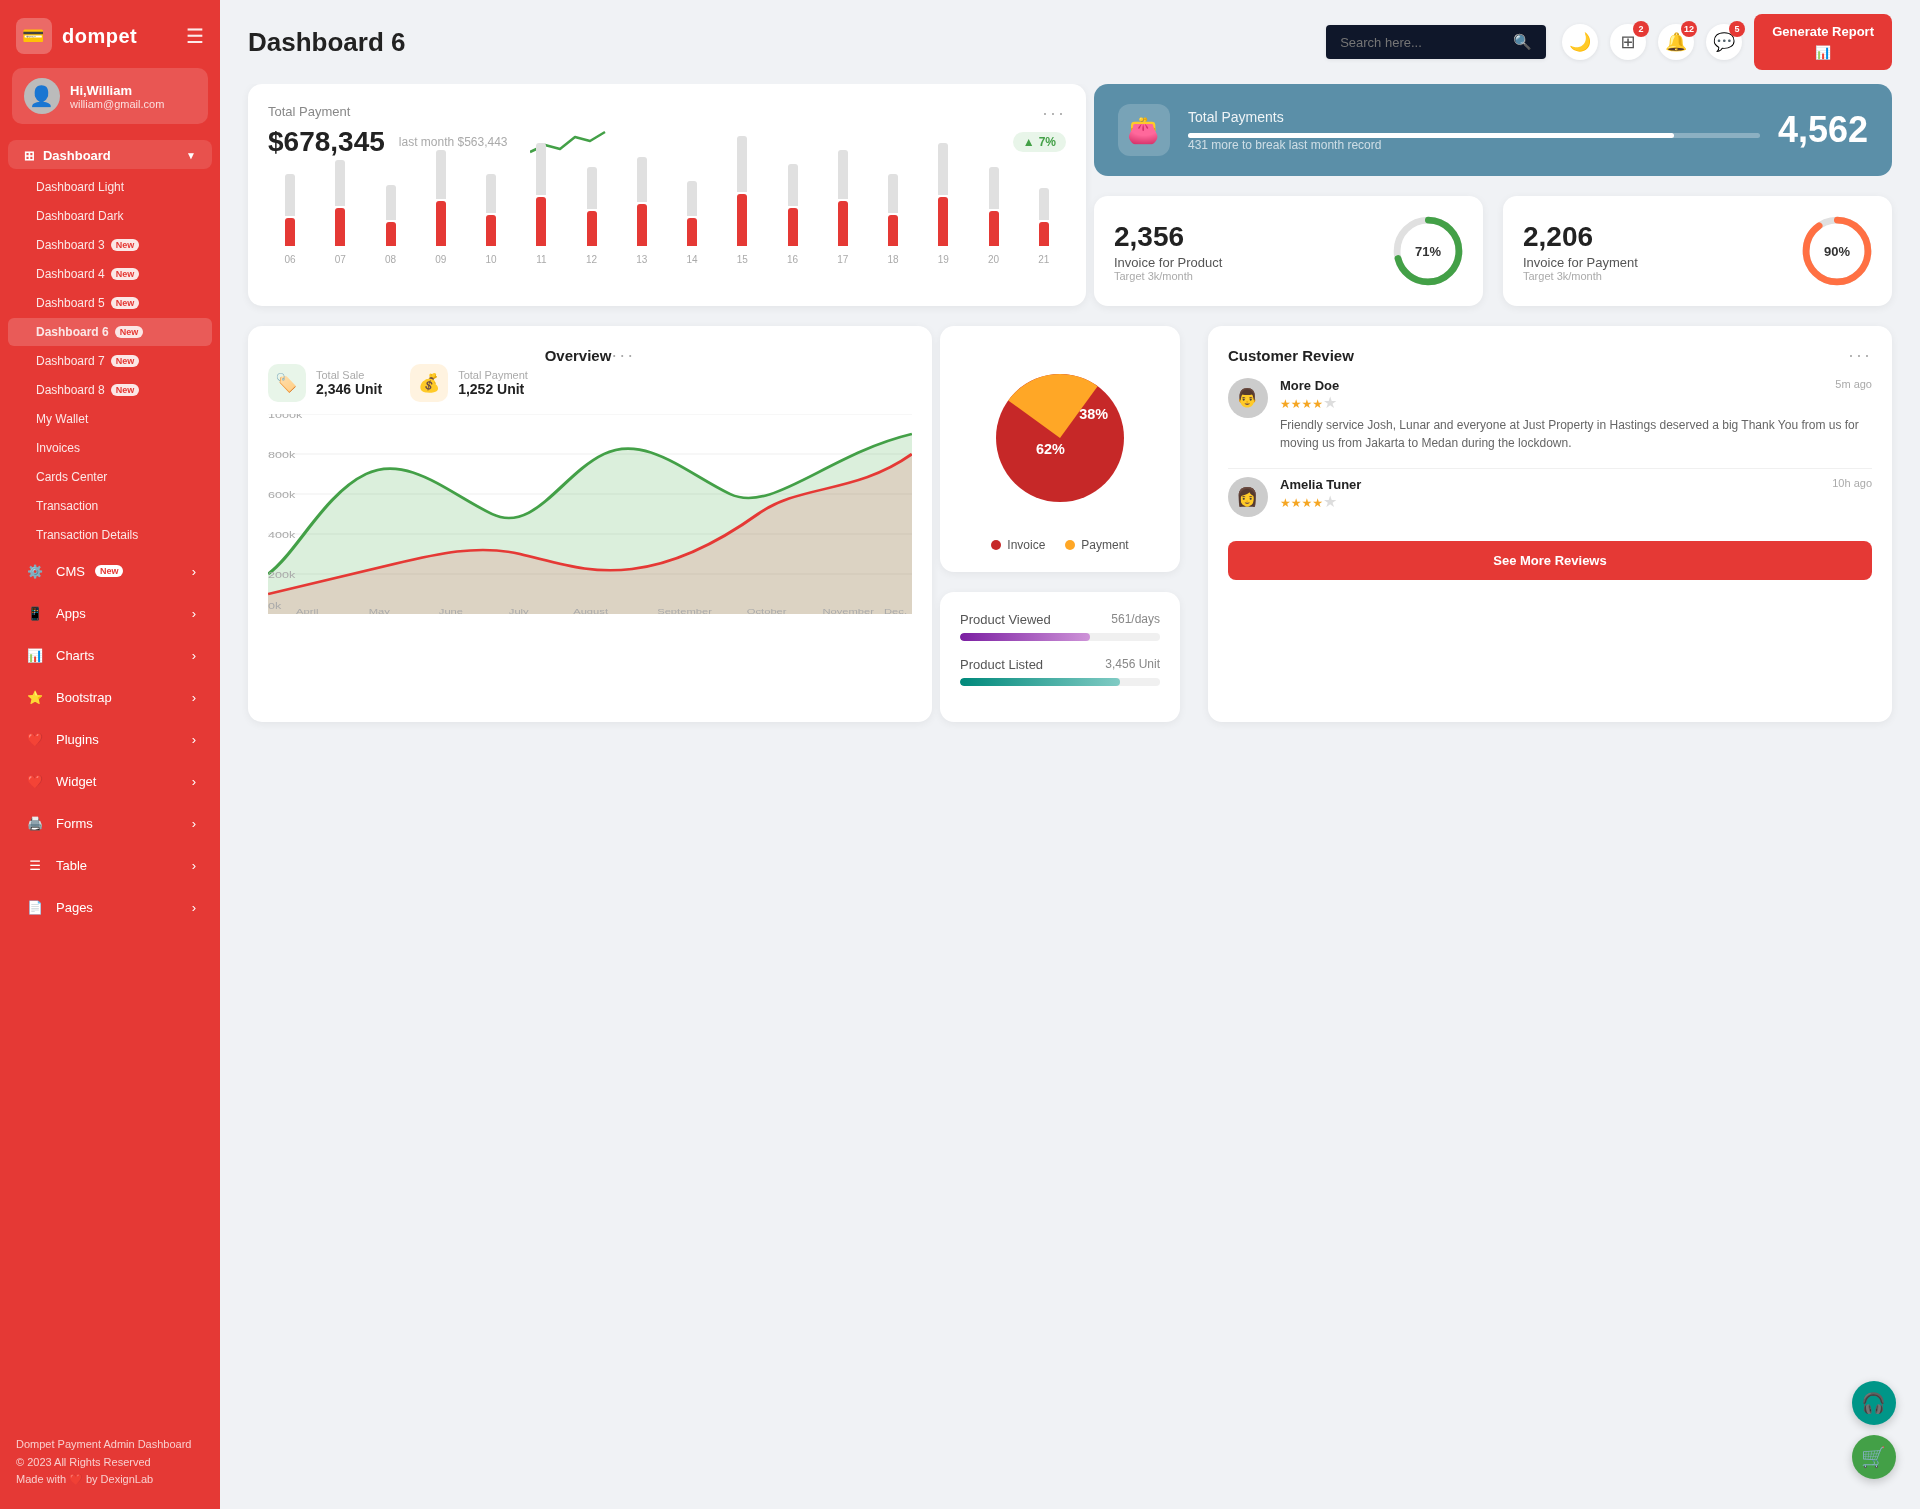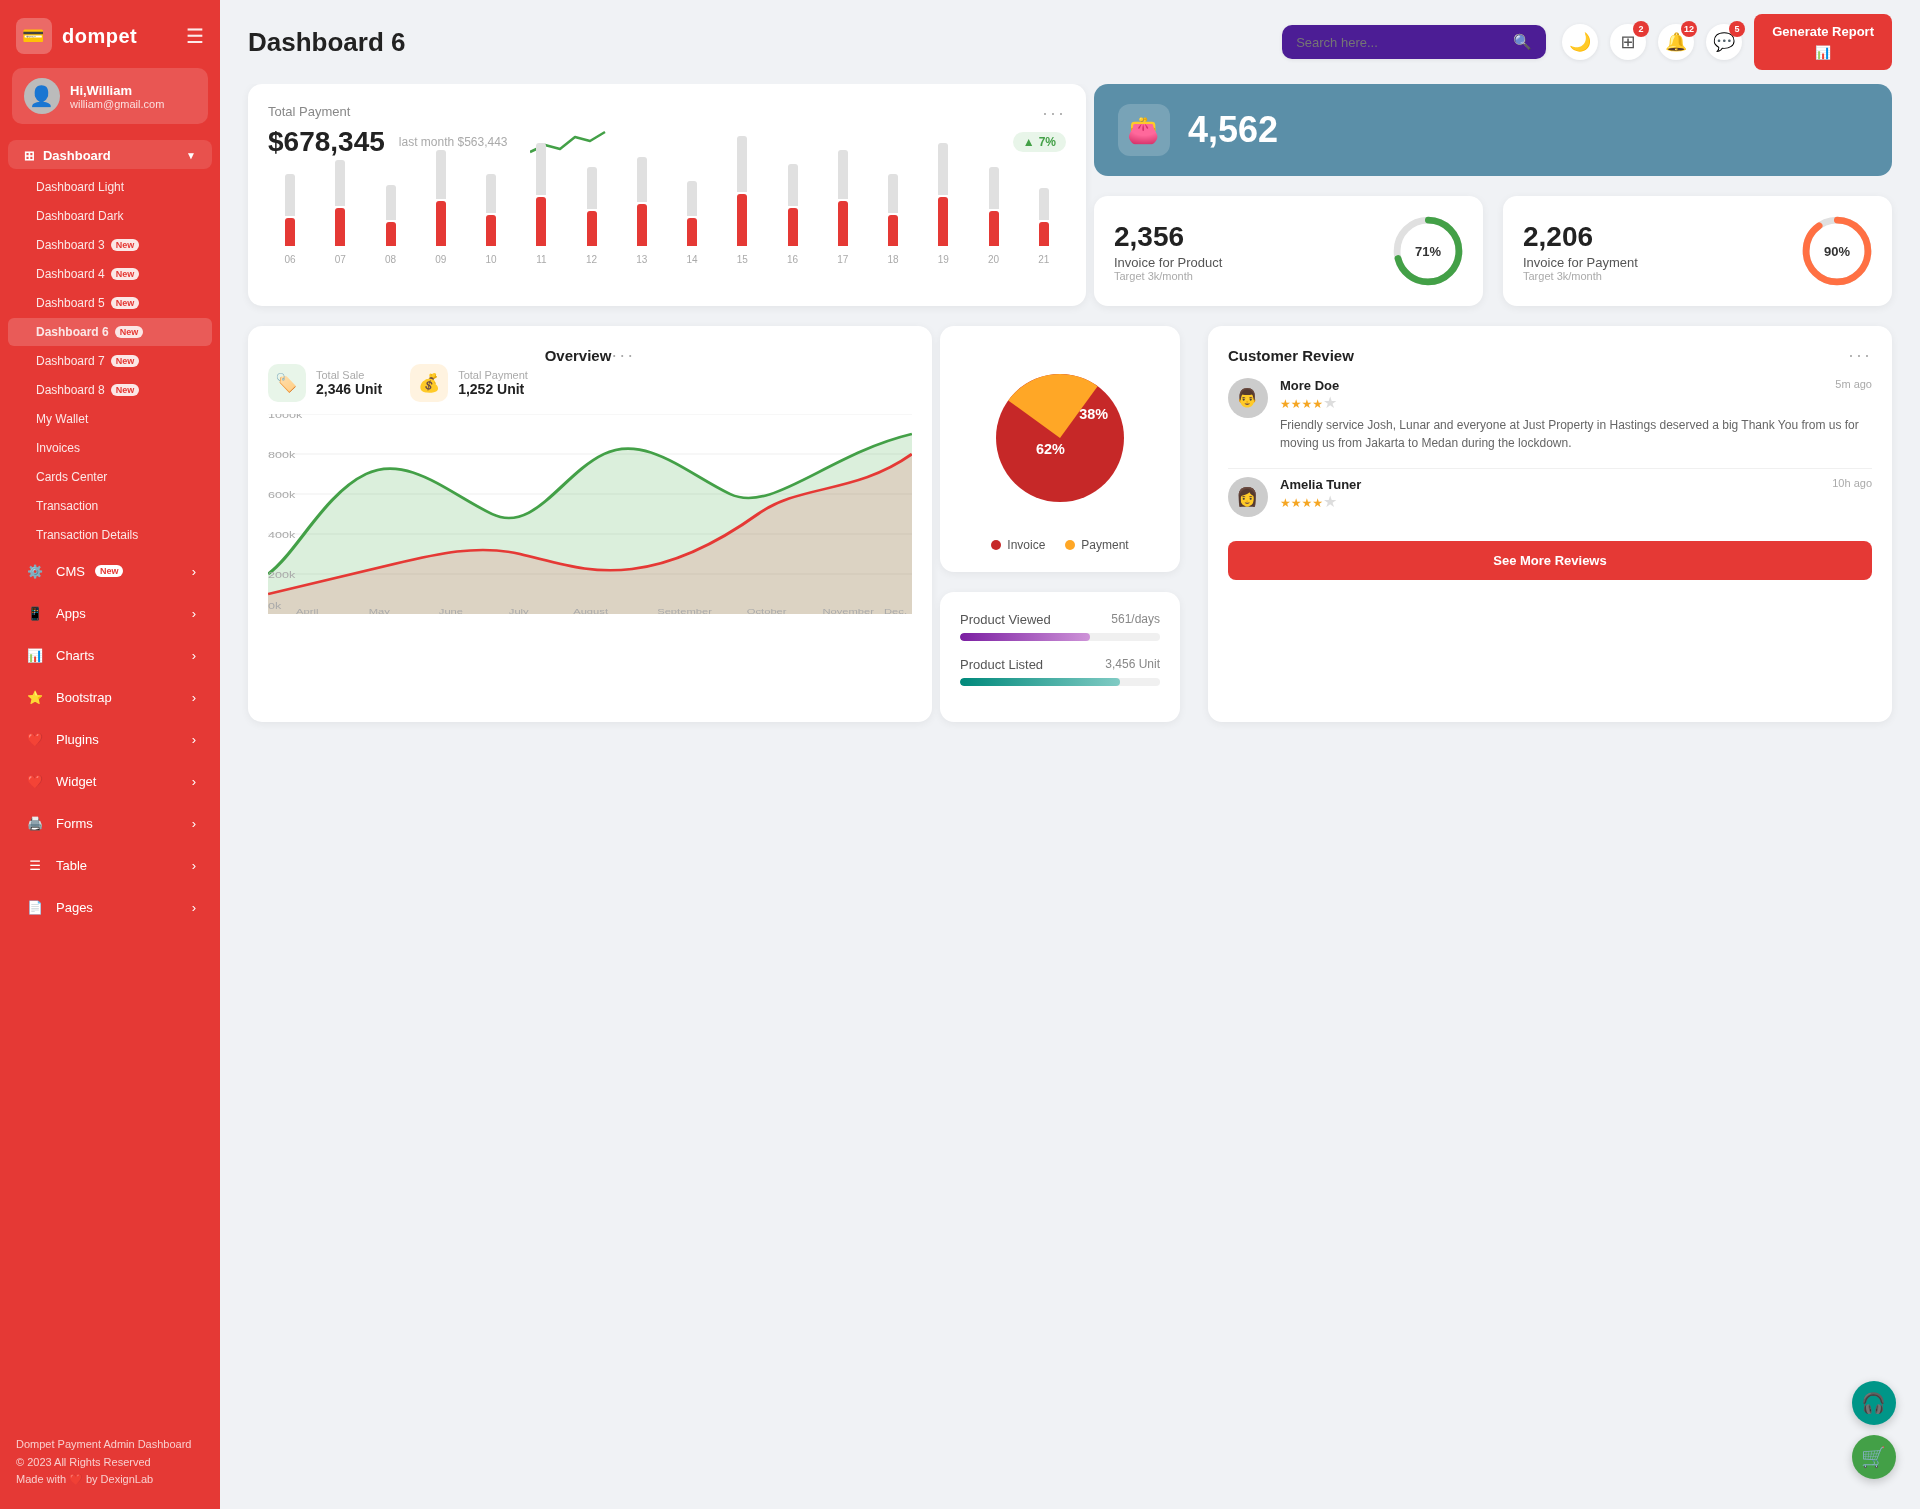--- a/index.html
+++ b/index.html
@@ -113,25 +113,25 @@
     .topbar {
       display: flex;
       align-items: center;
       padding: 14px 28px;
       background: #f0f2f5;
       gap: 16px;
     }
     .page-title { font-size: 26px; font-weight: 700; color: #222; flex: 1; }
     .search-wrapper {
       display: flex; align-items: center;
-      background: #4c1d95;
-      border-radius: 10px;
+      background: #0f172a;
+      border-radius: 4px;
       padding: 8px 14px;
       gap: 8px;
-      width: 264px;
+      width: 220px;
       box-shadow: 0 1px 4px rgba(0,0,0,0.07);
     }
     .search-input { border: none; outline: none; font-size: 13px; color: #888; width: 100%; background: transparent; }
     .search-icon { color: #aaa; font-size: 15px; }
 
     .topbar-icons { display: flex; align-items: center; gap: 12px; }
     .icon-btn {
       position: relative; cursor: pointer;
       width: 36px; height: 36px;
       display: flex; align-items: center; justify-content: center;
@@ -631,20 +631,27 @@
               <div class="bar-label">20</div>
               <div class="bar-label">21</div>
             </div>
         </div>
       </div>
 
       <div class="right-col">
 
         <div class="blue-card">
           <div class="blue-card-icon">👛</div>
+          <div class="blue-card-info">
+            <div class="blue-card-title">Total Payments</div>
+            <div class="blue-progress">
+              <div class="blue-progress-fill"></div>
+            </div>
+            <div class="blue-card-sub">431 more to break last month record</div>
+          </div>
           <div class="blue-card-number">4,562</div>
         </div>
 
         <div class="invoice-row">
 
           <div class="card invoice-card">
             <div class="invoice-inner">
               <div class="invoice-numbers">
                 <div class="invoice-number">2,356</div>
                 <div class="invoice-label">Invoice for Product</div>

